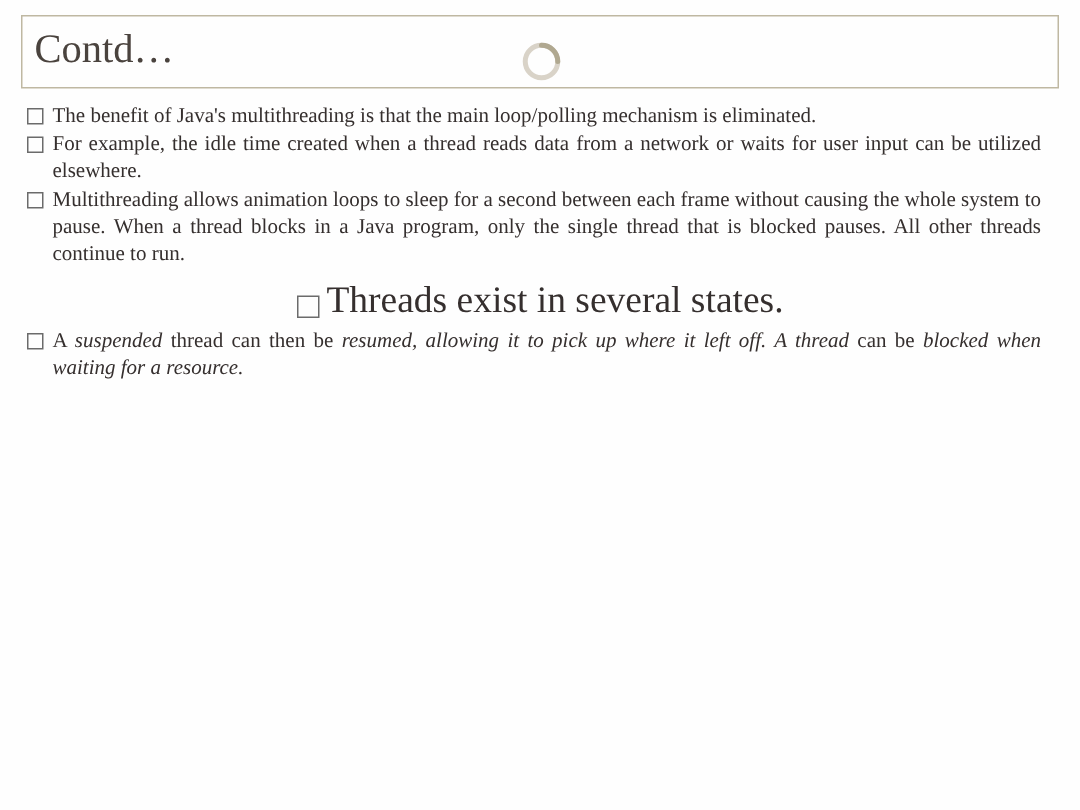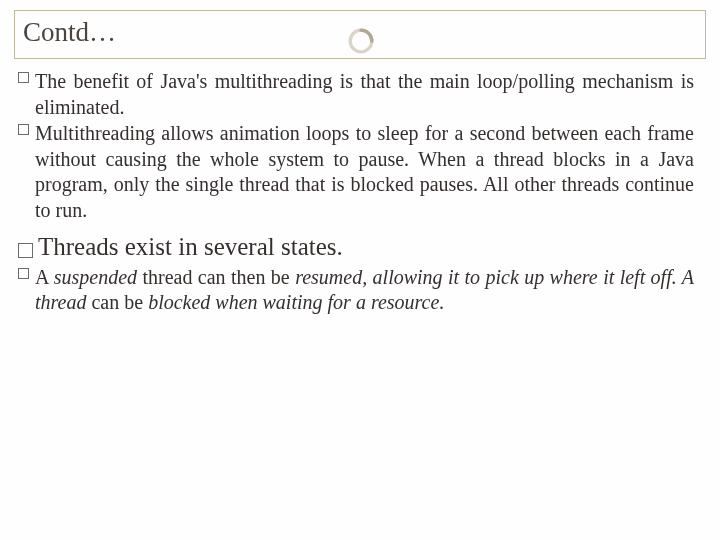--- a/index.html
+++ b/index.html
@@ -28,21 +28,21 @@
     margin: 0;
     font-size: 27px;
     font-weight: normal;
     color: #4a433e;
     font-family: Georgia, serif;
   }
   .body {
     padding: 0 18px;
   }
   .bullet {
-    font-size: 20px;
+    font-size: 14px;
     line-height: 1.28;
     text-align: justify;
     margin: 0 8px 1px 0;
     display: flex;
   }
   .cb {
     display: inline-block;
     width: 9px;
     height: 9px;
     border: 1px solid #6b6b6b;
@@ -52,20 +52,21 @@
   }
   .bt {
     flex: 1;
   }
   .section-head {
     font-size: 25px;
     font-weight: normal;
     margin: 9px 0 4px 0;
     display: flex;
     font-family: Georgia, serif;
+    justify-content: center;
   }
   .section-head .cb {
     width: 13px;
     height: 13px;
     margin-top: 10px;
     margin-right: 5px;
   }
   .em { font-style: italic; }
   .spinner {
     position: absolute;
@@ -93,20 +94,24 @@
   </div>
 
   <div class="body">
 
     <div class="bullet">
       <span class="cb"></span>
       <span class="bt">The benefit of Java's multithreading is that the main loop/polling mechanism is eliminated.</span>
     </div>
     <div class="bullet">
       <span class="cb"></span>
+      <span class="bt">For example, the idle time created when a thread reads data from a network or waits for user input can be utilized elsewhere.</span>
+    </div>
+    <div class="bullet">
+      <span class="cb"></span>
       <span class="bt">Multithreading allows animation loops to sleep for a second between each frame without causing the whole system to pause. When a thread blocks in a Java program, only the single thread that is blocked pauses. All other threads continue to run.</span>
     </div>
 
     <div class="section-head">
       <span class="cb"></span>
       <span>Threads exist in several states.</span>
     </div>
 
     <div class="bullet">
       <span class="cb"></span>

